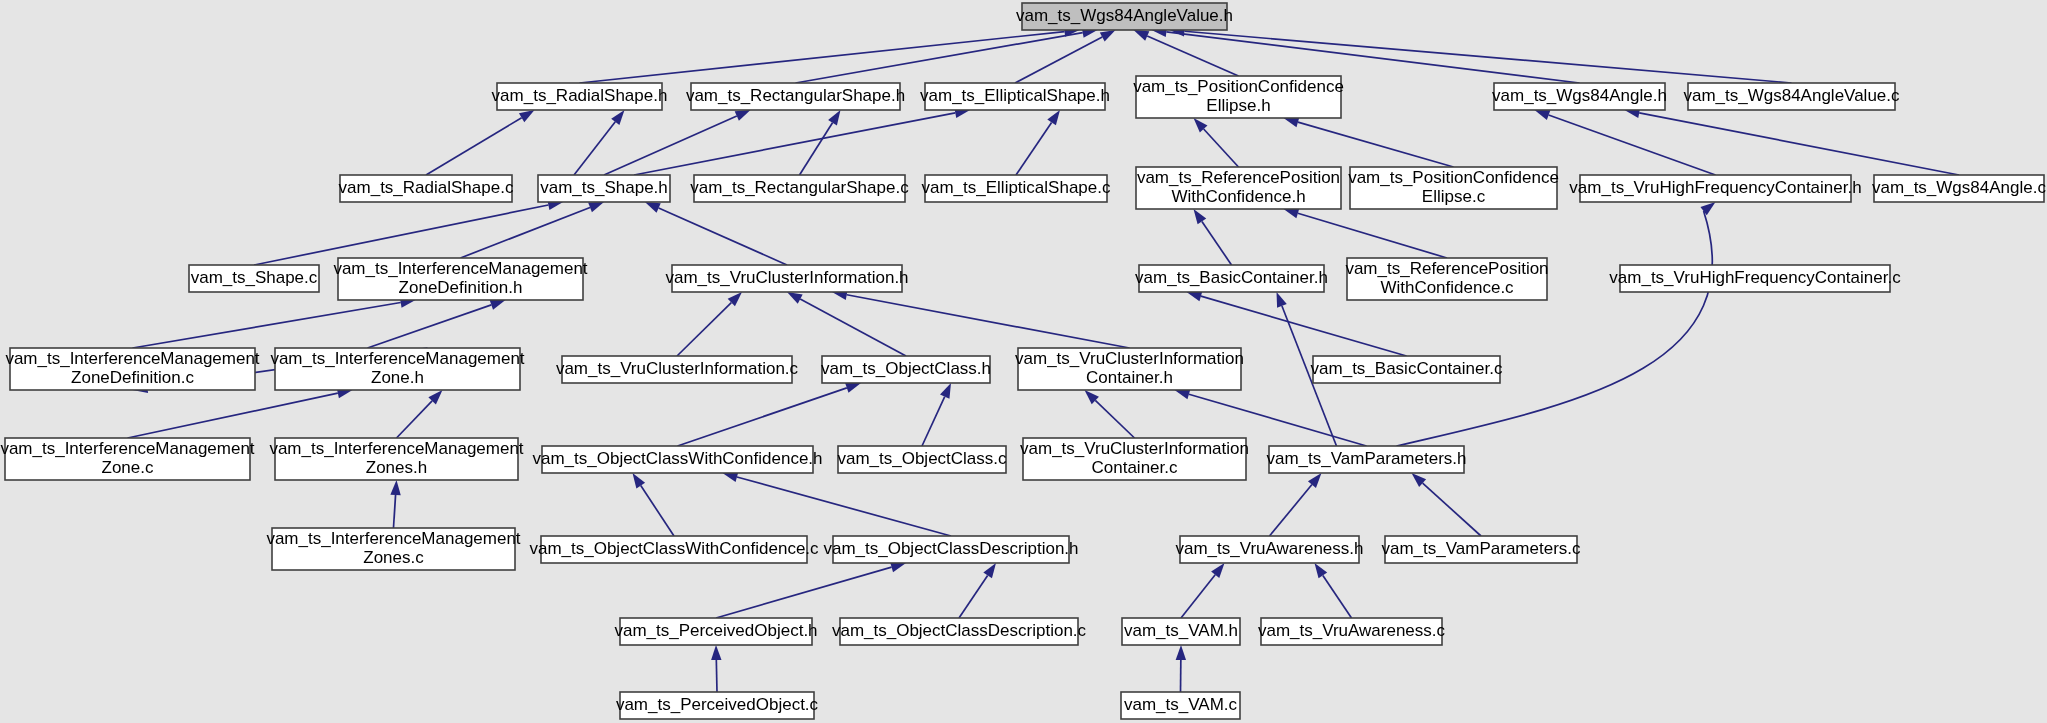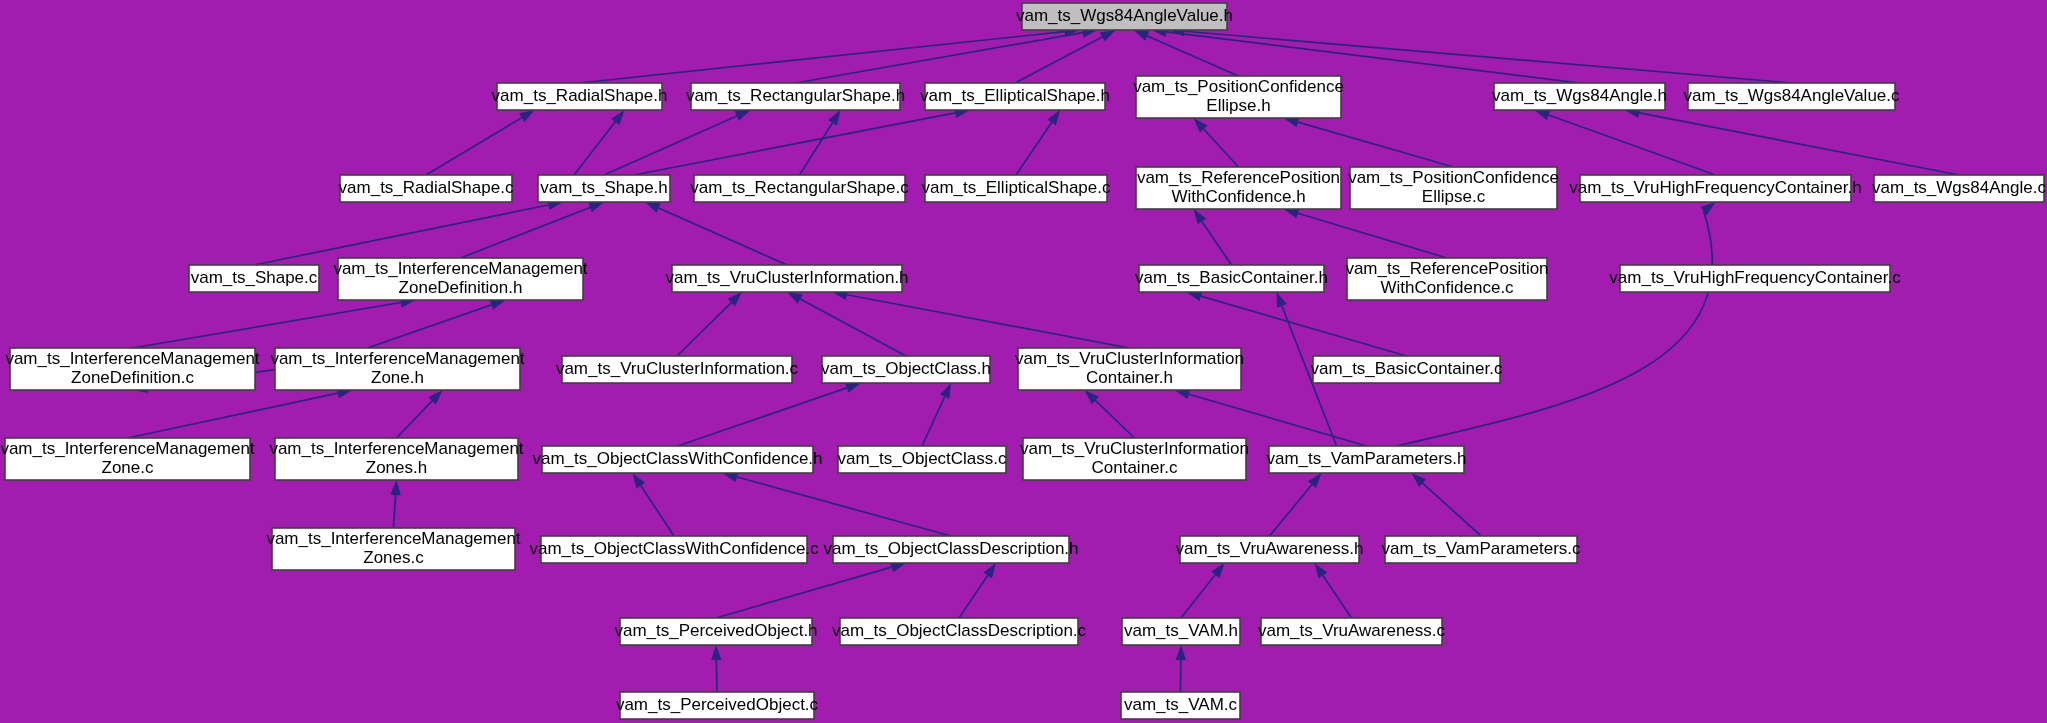--- a/index.html
+++ b/index.html
@@ -7,21 +7,21 @@
     padding: 0;
     background: #ffffff;
   }
   body {
     font-family: "Liberation Sans", sans-serif;
   }
   #graph-wrap {
     position: relative;
     width: 2047px;
     height: 723px;
-    background: #a21caf;
+    background: #e5e5e5;
     overflow: hidden;
   }
   svg#depgraph {
     position: absolute;
     left: 0;
     top: 0;
     width: 2047px;
     height: 723px;
     display: block;
   }

